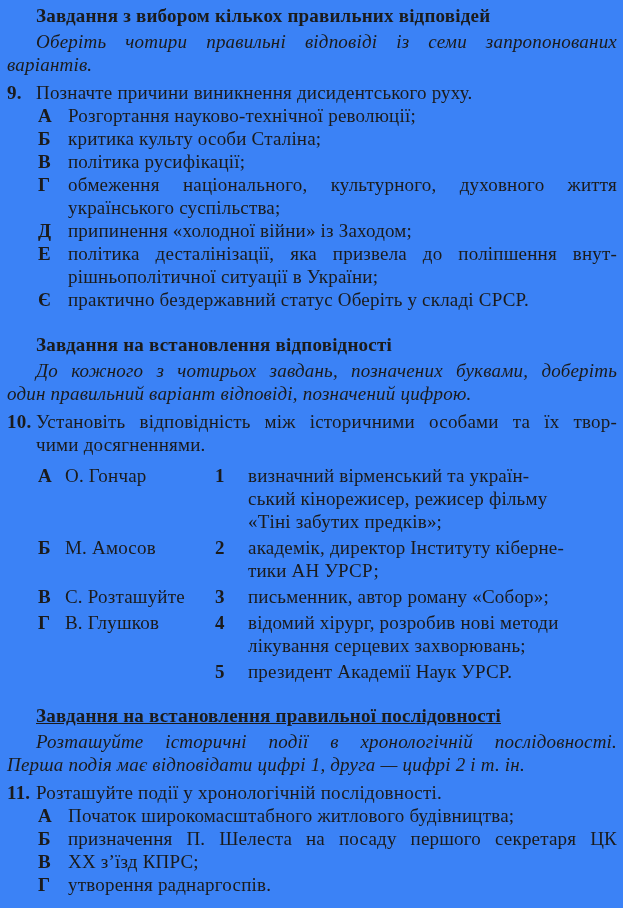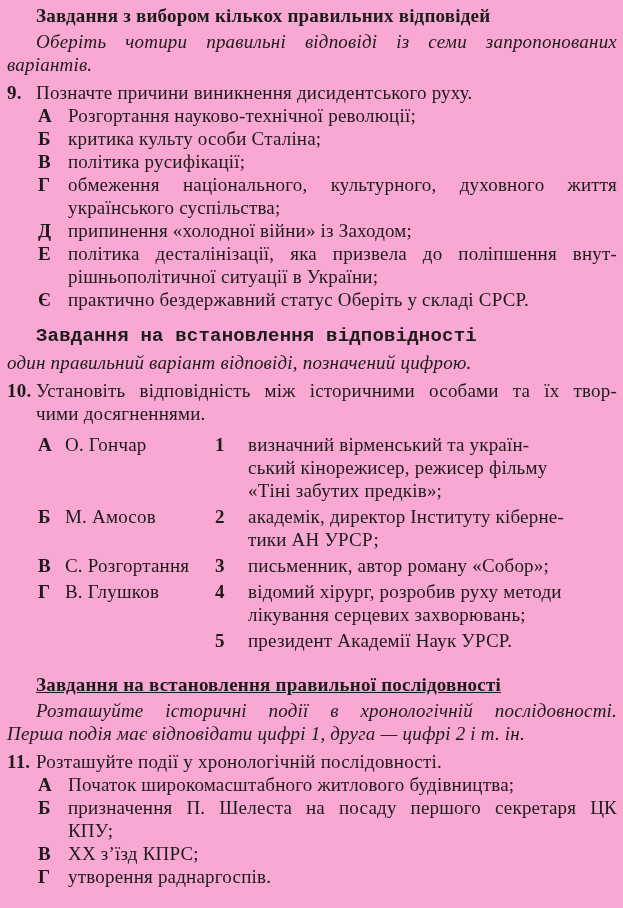--- a/index.html
+++ b/index.html
@@ -2,29 +2,29 @@
 <html><head>
 <meta charset="utf-8">
 <style>
   html,body{margin:0;padding:0;background:#ffffff;}
   .page{
     position:relative;
     width:623px;height:908px;
     box-sizing:border-box;
     padding:4px 6px 0 7px;
     overflow:hidden;
-    background:#f9a8d4;
+    background:#3b82f6;
     color:#1b1b1b;
     font-family:"Liberation Serif","DejaVu Serif",serif;
     font-size:19px;
     line-height:23px;
     letter-spacing:0.2px;
   }
   .h{font-weight:bold;margin-left:29px;}
-  .h-s2{margin-top:14px;font-family:Liberation Mono, monospace;}
+  .h-s2{margin-top:22px;}
   .h-s3{margin-top:21px;text-decoration:underline;}
   .intro{font-style:italic;margin-top:3px;}
   .ind{text-indent:29px;}
   .jf{text-align:justify;text-align-last:justify;}
   .q{margin-top:5px;display:grid;grid-template-columns:29px 1fr;}
   .qn{font-weight:bold;}
   .opts{margin-top:0;}
   .opt{display:grid;grid-template-columns:30px 1fr;margin-left:31px;}
   .ol{font-weight:bold;}
   .pairs{margin-top:8px;}
@@ -90,20 +90,21 @@
     <div class="opt">
       <div class="ol">Є</div>
       <div>
           <div class="ln">практично бездержавний статус Оберіть у складі СРСР.</div>
         </div>
     </div>
   </div>
 
   <div class="h h-s2">Завдання на встановлення відповідності</div>
   <div class="intro">
+    <div class="ln ind jf">До кожного з чотирьох завдань, позначених буквами, доберіть</div>
     <div class="ln">один правильний варіант відповіді, позначений цифрою.</div>
   </div>
 
   <div class="q">
     <div class="qn">10.</div>
     <div>
       <div class="ln jf">Установіть відповідність між історичними особами та їх твор-</div>
       <div class="ln">чими досягненнями.</div>
     </div>
   </div>
@@ -126,33 +127,33 @@
       <div>М. Амосов</div>
       <div class="pn">2</div>
       <div>
         <div class="ln">академік, директор Інституту кіберне-</div>
         <div class="ln">тики АН УРСР;</div>
       </div>
     </div>
     <div class="pair">
       <div></div>
       <div class="pl">В</div>
-      <div>С. Розгортання</div>
+      <div>С. Розташуйте</div>
       <div class="pn">3</div>
       <div>
         <div class="ln">письменник, автор роману «Собор»;</div>
       </div>
     </div>
     <div class="pair">
       <div></div>
       <div class="pl">Г</div>
       <div>В. Глушков</div>
       <div class="pn">4</div>
       <div>
-        <div class="ln">відомий хірург, розробив руху методи</div>
+        <div class="ln">відомий хірург, розробив нові методи</div>
         <div class="ln">лікування серцевих захворювань;</div>
       </div>
     </div>
     <div class="pair">
       <div></div>
       <div class="pl"></div>
       <div></div>
       <div class="pn">5</div>
       <div>
         <div class="ln">президент Академії Наук УРСР.</div>
@@ -174,21 +175,20 @@
     <div class="opt">
       <div class="ol">А</div>
       <div>
           <div class="ln">Початок широкомасштабного житлового будівництва;</div>
         </div>
     </div>
     <div class="opt">
       <div class="ol">Б</div>
       <div>
         <div class="ln jf">призначення П. Шелеста на посаду першого секретаря ЦК</div>
-        <div class="ln">КПУ;</div>
       </div>
     </div>
     <div class="opt">
       <div class="ol">В</div>
       <div>
           <div class="ln">ХХ з’їзд КПРС;</div>
         </div>
     </div>
     <div class="opt">
       <div class="ol">Г</div>

